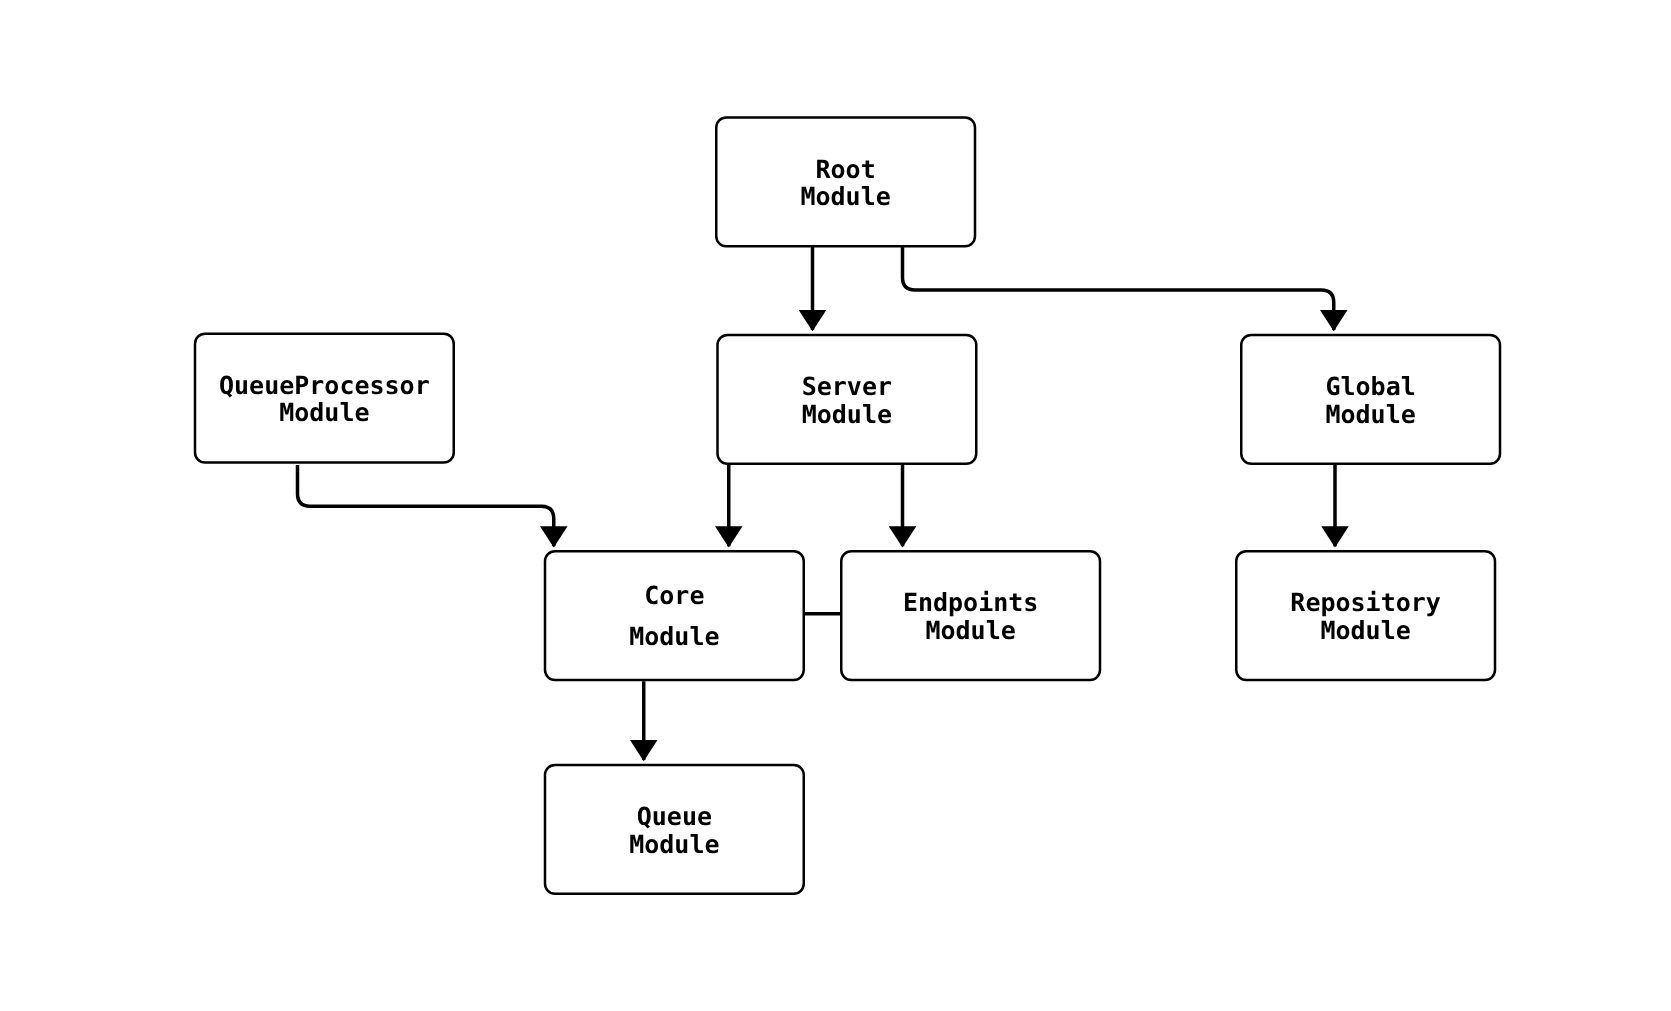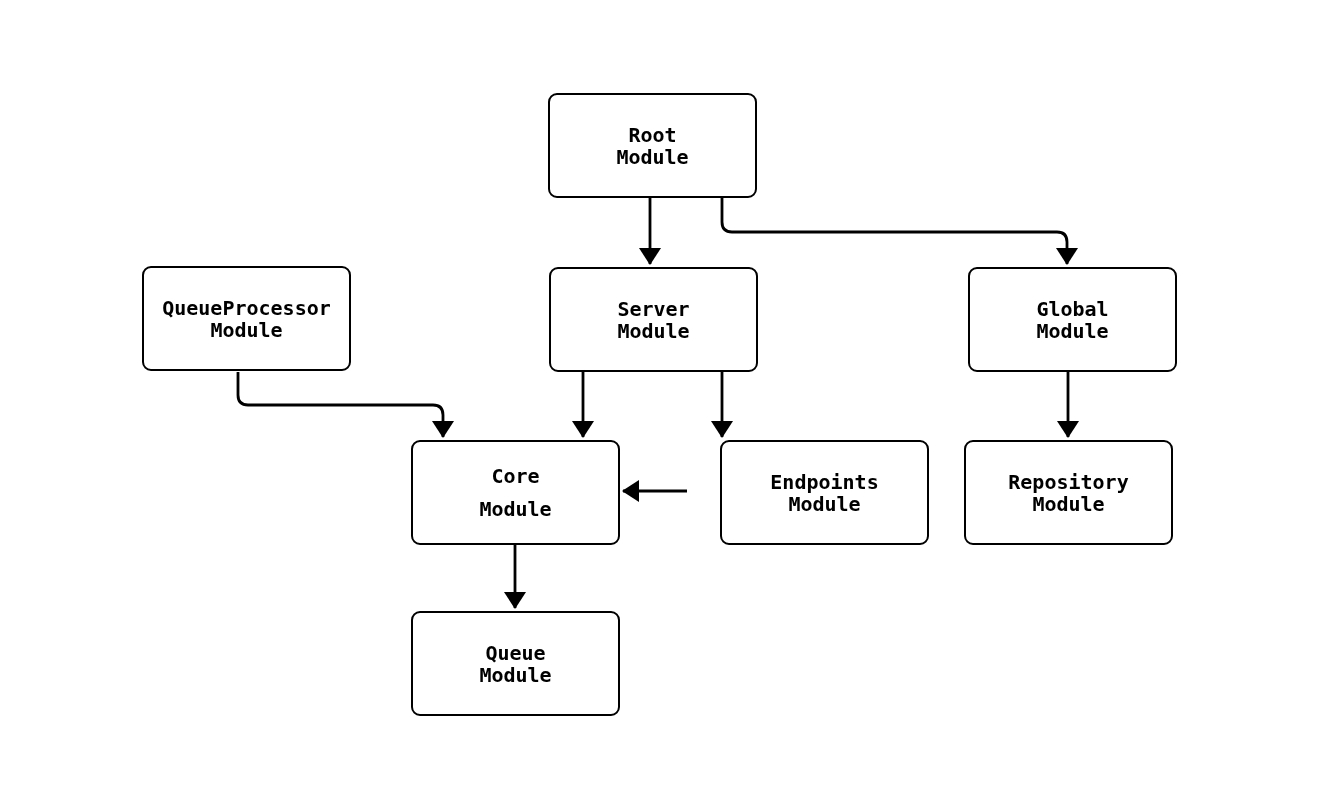--- a/index.html
+++ b/index.html
@@ -26,28 +26,29 @@
     border-radius: 9px;
     display: flex;
     flex-direction: column;
     align-items: center;
     justify-content: center;
     text-align: center;
     font-weight: bold;
     font-size: 20px;
     line-height: 22px;
     color: #000000;
+    margin-left: 24px;
   }
   .node span { display: block; }
   .n-root          { left: 548px; top:  93px; }
-  .n-queueproc     { left: 142px; top: 266px; }
+  .n-queueproc     { left: 131px; top: 266px; }
   .n-server        { left: 549px; top: 267px; }
   .n-global        { left: 968px; top: 267px; }
   .n-core          { left: 411px; top: 440px; gap: 11px; }
-  .n-endpoints     { left: 720px; top: 440px; text-align: center; }
+  .n-endpoints     { left: 648px; top: 440px; text-align: center; }
   .n-repository    { left: 964px; top: 440px; }
   .n-queue         { left: 411px; top: 611px; align-items: center; }
   .edge { stroke: #000000; stroke-width: 2.8; fill: none; }
 </style>
 </head>
 <body>
 
 <div class="canvas">
 
   <svg class="edges" viewBox="0 0 1337 809" xmlns="http://www.w3.org/2000/svg">

